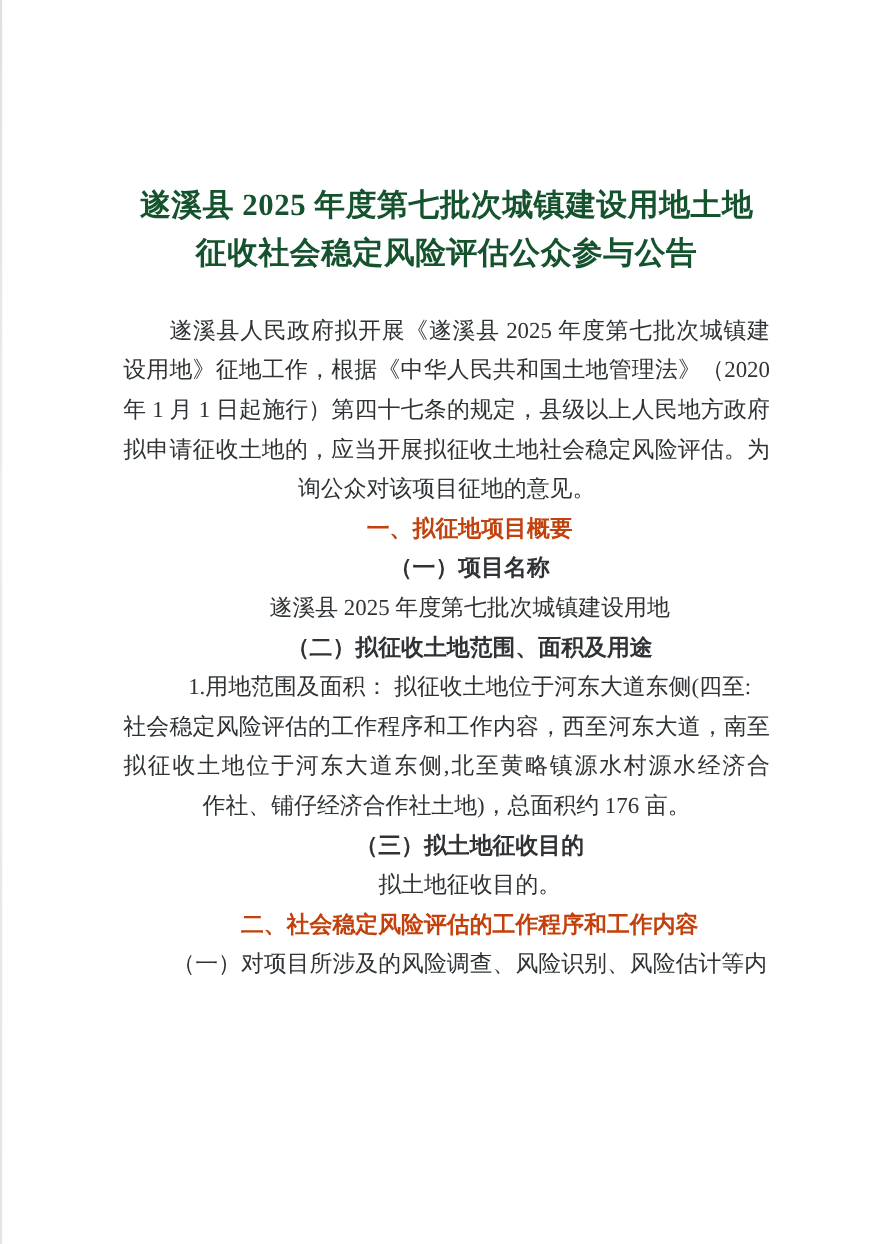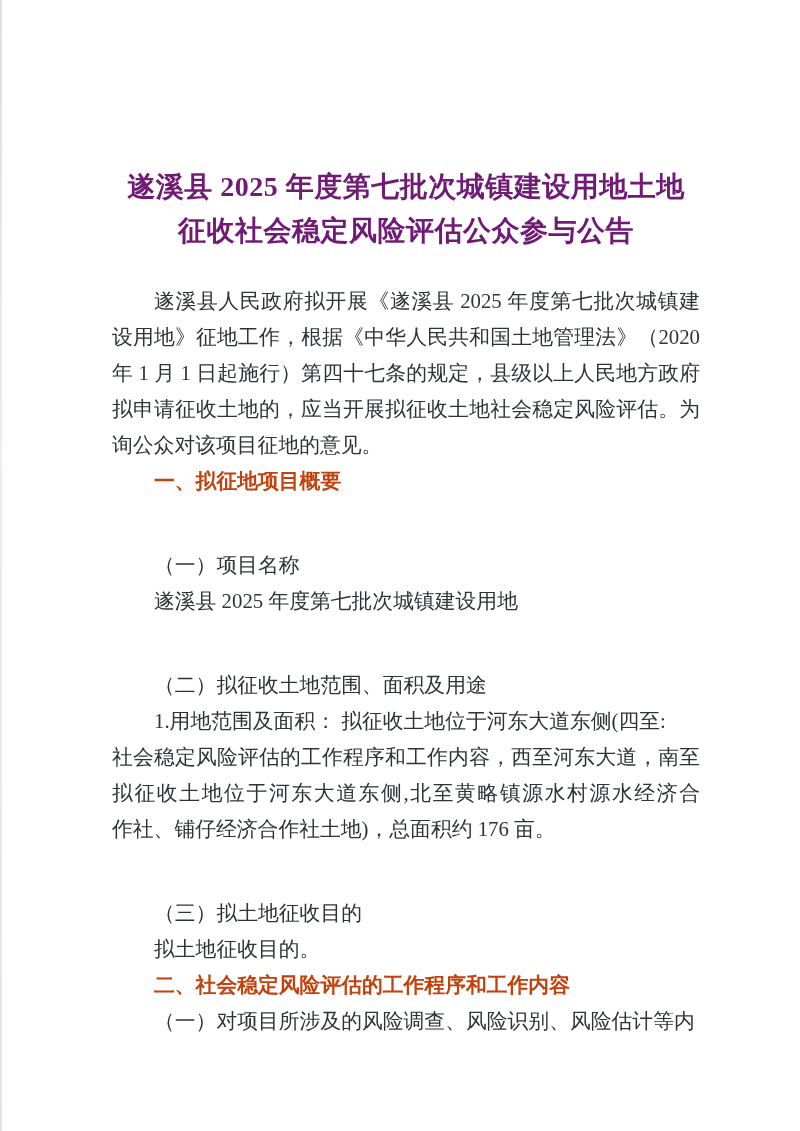--- a/index.html
+++ b/index.html
@@ -23,38 +23,38 @@
     left: 112px;
     top: 165px;
     width: 588px;
   }
   .title {
     margin: 0 0 30px 0;
     text-align: center;
     font-weight: 700;
     font-size: 28px;
     line-height: 44px;
-    color: #701a75;
+    color: #14532d;
     letter-spacing: 0.5px;
   }
   .title-line { display: block; }
   .ln {
     font-size: 20.8px;
     line-height: 36px;
     height: 36px;
     overflow: hidden;
     color: #2f3335;
-    text-align: left;
+    text-align: center;
   }
   .just {
     text-align: justify;
     text-align-last: justify;
   }
   .ind { padding-left: 42px; }
-  .bold { font-weight: 400; margin-top: 48px; }
+  .bold { font-weight: 700; }
   .sans {
     font-family: "Liberation Sans", "DejaVu Sans", sans-serif;
     font-weight: 600;
     color: #c2410c;
   }
 </style>
 </head>
 <body>
 
 <div class="page">

